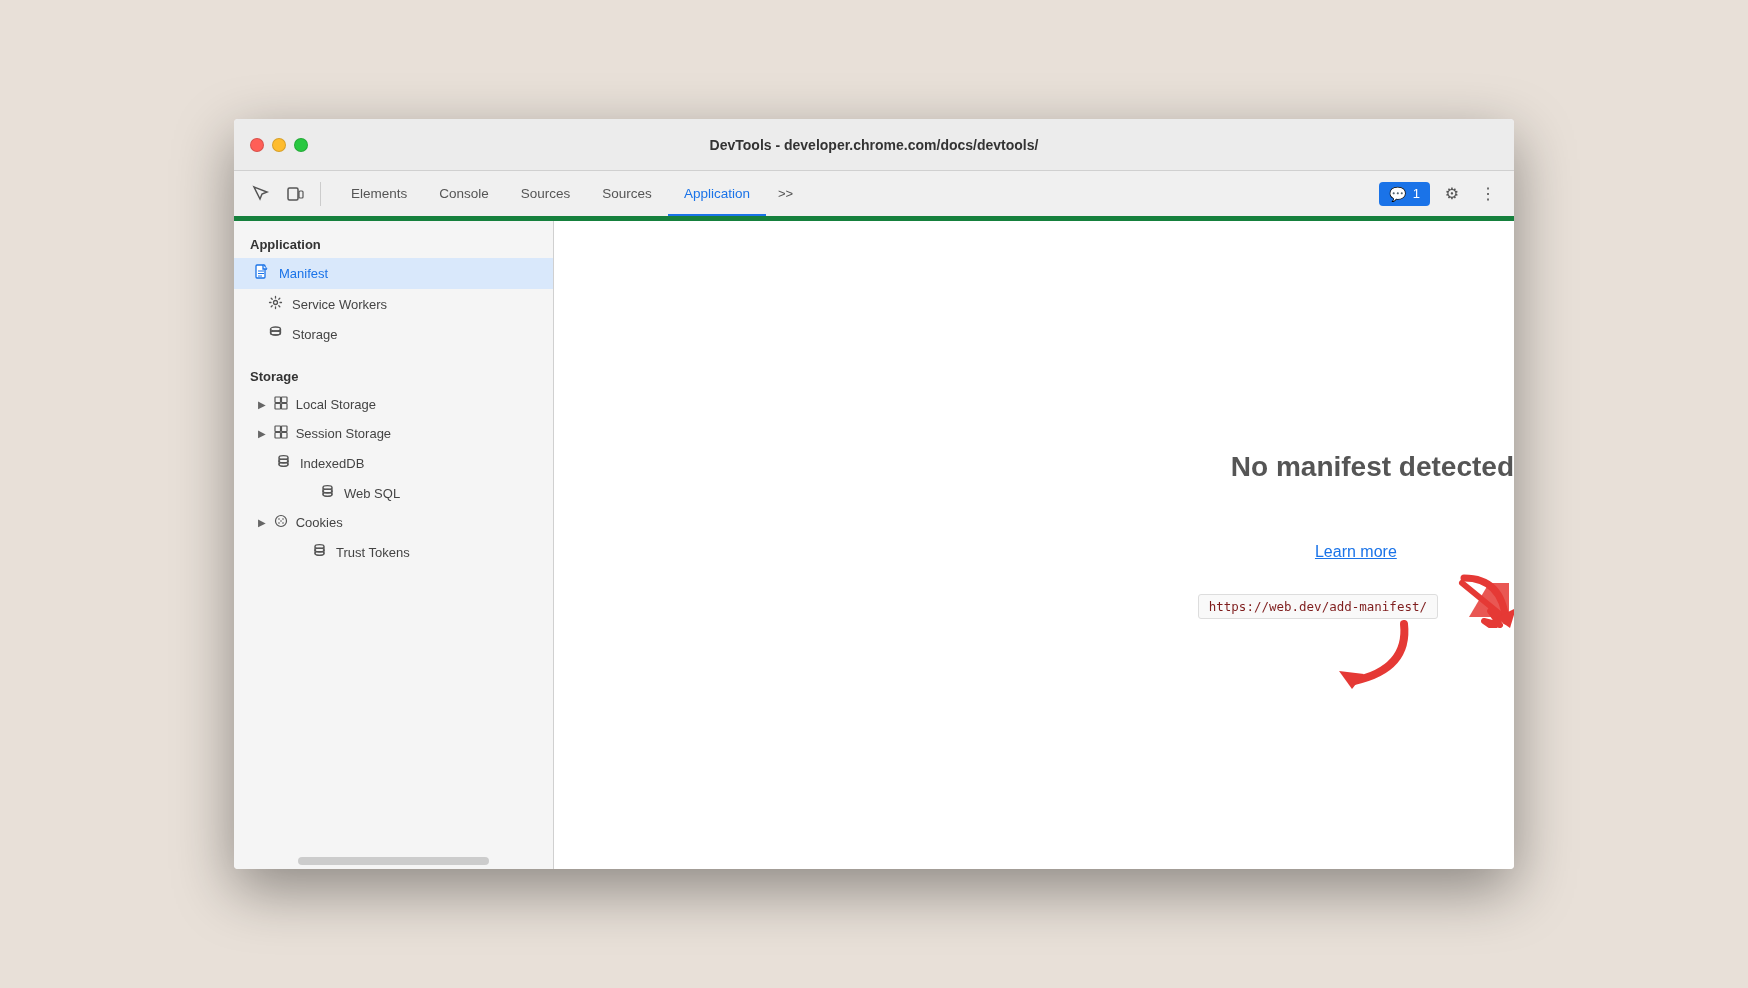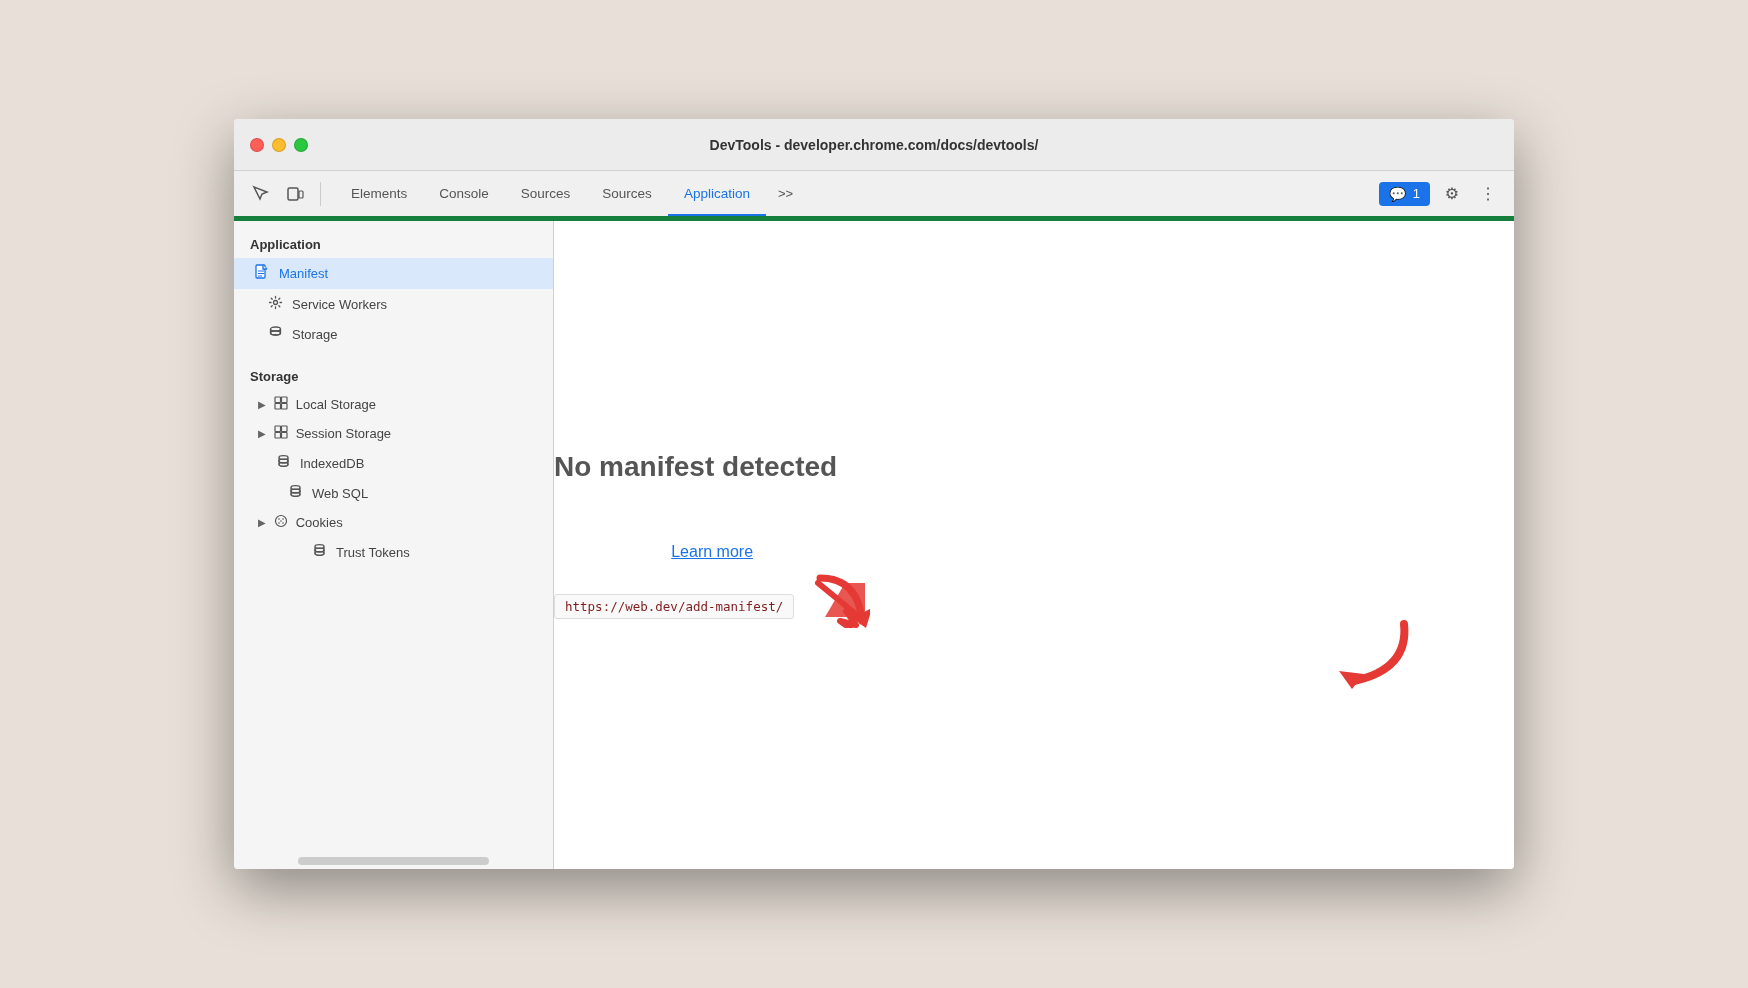--- a/index.html
+++ b/index.html
@@ -249,21 +249,21 @@
 
     .sidebar-separator {
       height: 16px;
     }
 
     
     .panel-content {
       flex: 1;
       background: #fff;
       display: flex;
-      align-items: flex-start;
+      align-items: flex-end;
       justify-content: center;
       flex-direction: column;
       gap: 20px;
       position: relative;
     }
 
     .no-manifest-heading {
       font-size: 28px;
       font-weight: 700;
       color: #555;
@@ -427,21 +427,21 @@
               <ellipse cx="7.5" cy="3.5" rx="4.5" ry="1.8" stroke="#555" stroke-width="1.2" fill="none"></ellipse>
               <path d="M3 3.5 L3 7 Q3 8.8 7.5 8.8 Q12 8.8 12 7 L12 3.5" stroke="#555" stroke-width="1.2" fill="none"></path>
               <ellipse cx="7.5" cy="7" rx="4.5" ry="1.8" stroke="#555" stroke-width="1.2" fill="none"></ellipse>
               <path d="M3 7 L3 10.5 Q3 12.3 7.5 12.3 Q12 12.3 12 10.5 L12 7" stroke="#555" stroke-width="1.2" fill="none"></path>
               <ellipse cx="7.5" cy="10.5" rx="4.5" ry="1.8" stroke="#555" stroke-width="1.2" fill="none"></ellipse>
             </svg>
           </span>
           <span>IndexedDB</span>
         </div>
 
-        <div class="sidebar-item" style="padding-left: 52px;">
+        <div class="sidebar-item" style="padding-left: 84px;">
           <span class="sidebar-item-icon">
             <svg width="15" height="15" viewBox="0 0 15 15" fill="none">
               <ellipse cx="7.5" cy="3.5" rx="4.5" ry="1.8" stroke="#555" stroke-width="1.2" fill="none"></ellipse>
               <path d="M3 3.5 L3 7 Q3 8.8 7.5 8.8 Q12 8.8 12 7 L12 3.5" stroke="#555" stroke-width="1.2" fill="none"></path>
               <ellipse cx="7.5" cy="7" rx="4.5" ry="1.8" stroke="#555" stroke-width="1.2" fill="none"></ellipse>
               <path d="M3 7 L3 10.5 Q3 12.3 7.5 12.3 Q12 12.3 12 10.5 L12 7" stroke="#555" stroke-width="1.2" fill="none"></path>
               <ellipse cx="7.5" cy="10.5" rx="4.5" ry="1.8" stroke="#555" stroke-width="1.2" fill="none"></ellipse>
             </svg>
           </span>
           <span>Web SQL</span>

